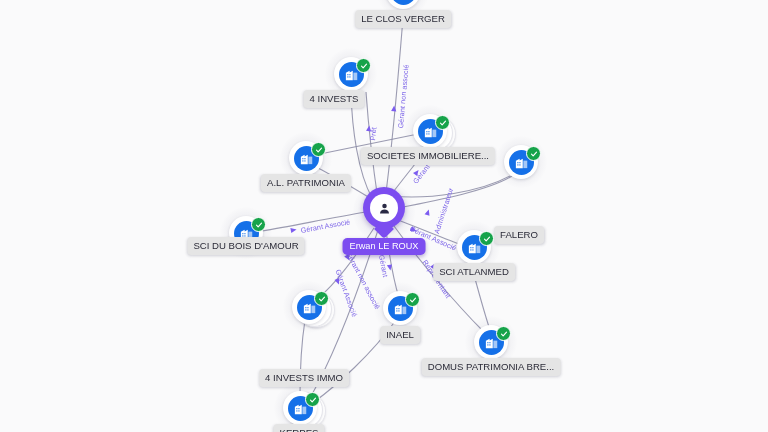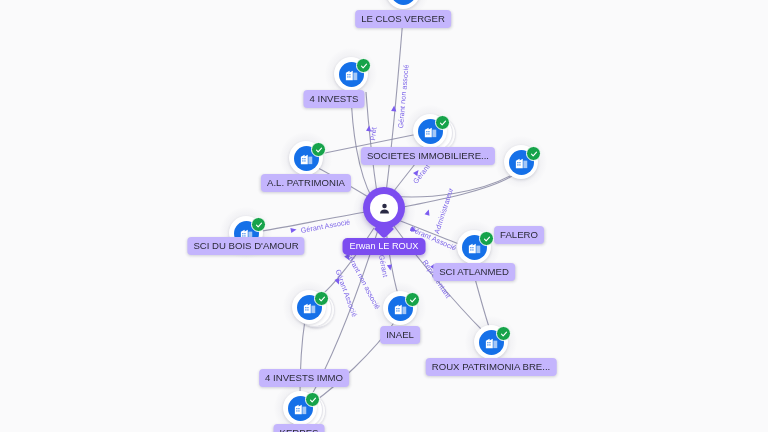--- a/index.html
+++ b/index.html
@@ -82,21 +82,21 @@
   .person-halo{
     position:absolute;left:50%;top:50%;
     width:62px;height:62px;margin:-31px 0 0 -31px;
     border-radius:50%;
     background:radial-gradient(circle,rgba(120,120,160,.14) 0%,rgba(120,120,160,.05) 58%,rgba(255,255,255,0) 74%);
   }
 
   
   .nlabel{
     position:absolute;transform:translate(-50%,0);
-    background:#c4b5fd;color:#2b2b38;
+    background:#e5e5e5;color:#2b2b38;
     font-size:9.6px;line-height:1;
     padding:4px 6px;border-radius:4px;
     box-shadow:0 1px 3px rgba(40,40,70,.20);
     white-space:nowrap;
   }
   .nlabel.person{
     background:#7c4df0;color:#fff;font-size:9.2px;
     padding:4px 7px;border-radius:5px;
     box-shadow:0 2px 4px rgba(60,30,140,.35);
   }
@@ -297,21 +297,21 @@
   <rect x="8.6" y="15" width="1.8" height="1.8" fill="#1570e8"></rect>
 </svg>
         </span>
      </span>
       <span class="check">
         <svg width="8" height="8" viewBox="0 0 24 24">
   <path d="M4.5 12.5l5 5 10-11" fill="none" stroke="#fff" stroke-width="3.4" stroke-linecap="round" stroke-linejoin="round"></path>
         </svg>
       </span>
     </div>
-    <div class="nlabel" style="left: 491px; top: 358px;">ROUX PATRIMONIA BRE...</div>
+    <div class="nlabel" style="left: 491px; top: 358px;">DOMUS PATRIMONIA BRE...</div>
     <div class="node" style="left: 309px; top: 307px;">
       <span class="halo"></span>
       <span class="stack">
         <i class="s1"></i>
         <i class="s2"></i>
       </span>
       <span class="disc">
        <span class="inner">
           <svg width="15" height="15" viewBox="0 0 24 24">
   <path d="M3 21V9.2l6-3.4v3.1l5-2.8V21z" fill="#fff"></path>

